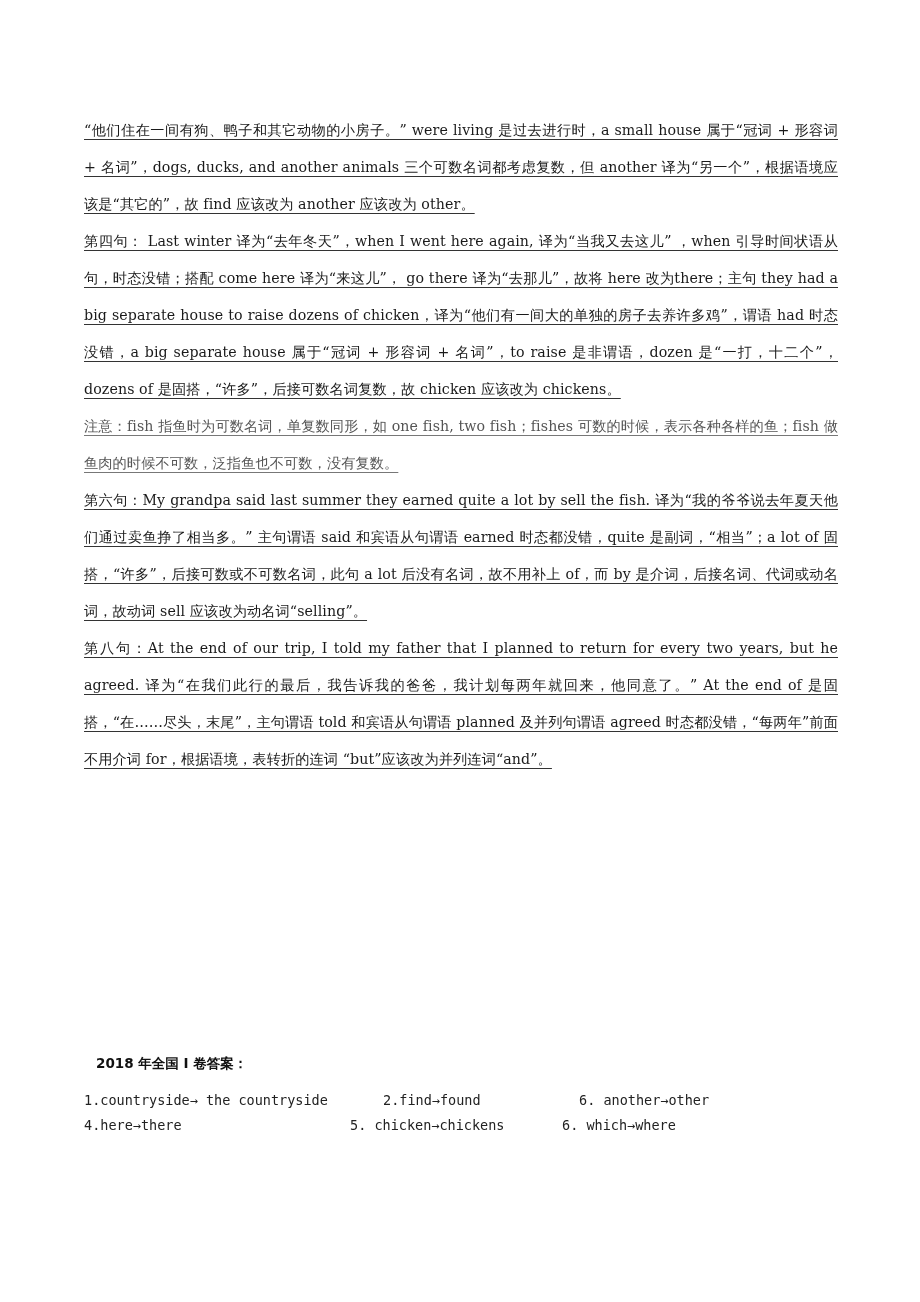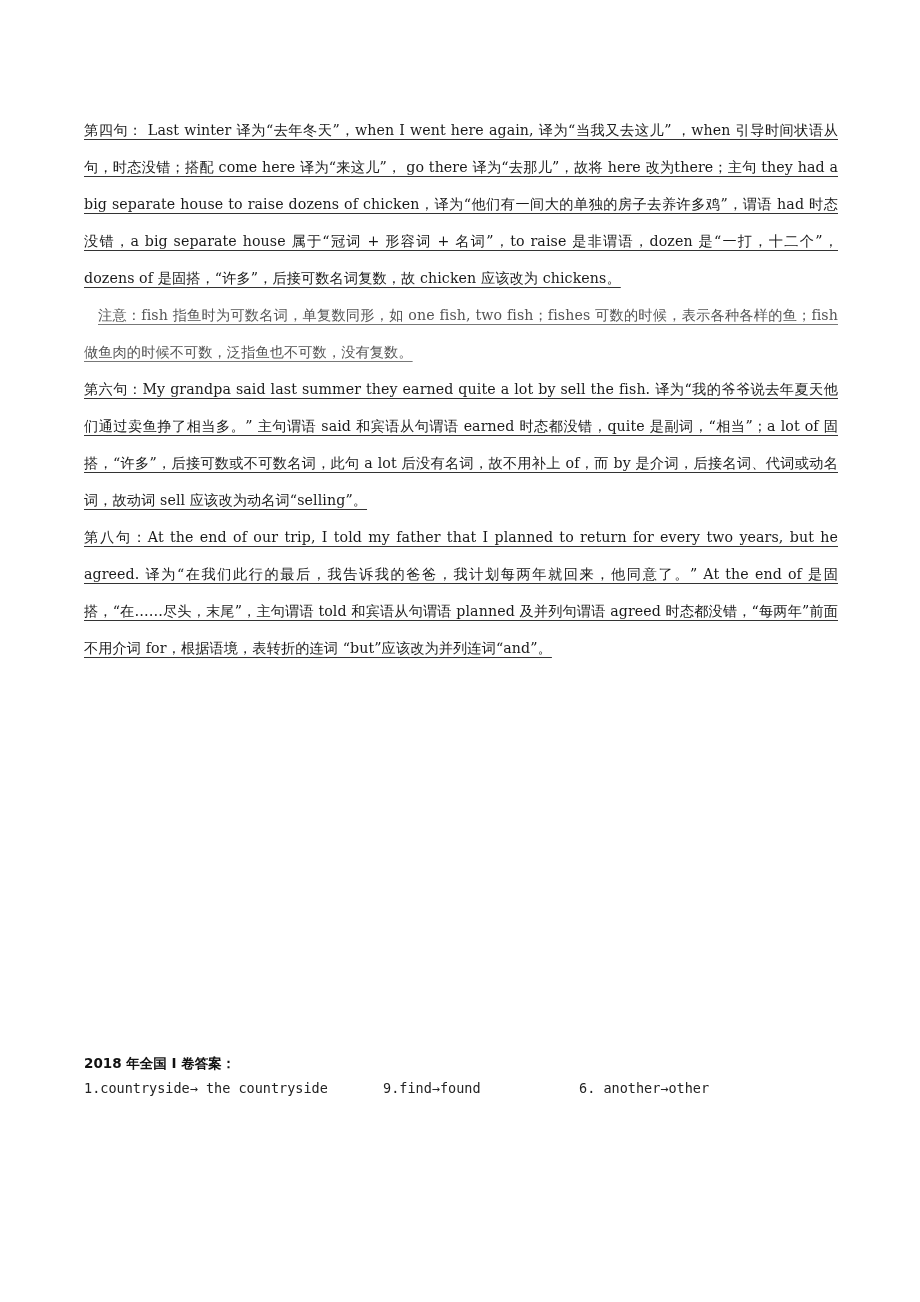--- a/index.html
+++ b/index.html
@@ -3,38 +3,44 @@
   <meta charset="utf-8">
   <style>
     html, body { margin: 0; padding: 0; background: #ffffff; }
     body { width: 920px; height: 1302px; position: relative; overflow: hidden;
            font-family: "DejaVu Serif", "Liberation Serif", serif; color: #1a1a1a; }
     .page { position: absolute; left: 84px; top: 112px; width: 754px; }
     .para { margin: 0; font-size: 14.2px; line-height: 37px; text-align: justify;
             text-align-last: left; letter-spacing: 0.1px; }
     .para .u { text-decoration: underline; text-decoration-color: #333; text-underline-offset: 4px; text-decoration-thickness: 1px; }
     .note { color: #555555; }
-    .note .u { text-decoration-color: #777; margin-left: 14px; }
+    .note .u { text-decoration-color: #777; }
     .answers { position: absolute; left: 84px; top: 1052px; width: 760px; }
     .ans-title { font-family: "DejaVu Sans", "Liberation Sans", sans-serif; font-weight: bold;
-                 font-size: 13.5px; line-height: 22px; margin: 0 0 2px 0; color: #111; }
+                 font-size: 13.5px; line-height: 22px; margin: 0 0 2px 12px; color: #111; }
     .ans-row { position: relative; height: 24.5px; font-size: 13.5px; line-height: 24px; color: #222;
                font-family: "DejaVu Sans Mono", "Liberation Mono", monospace; }
-    .ans-item { position: absolute; top: 0; white-space: nowrap; }
+    .ans-item { position: absolute; top: 12px; white-space: nowrap; }
   </style>
 </head>
 <body>
 
 <div class="page">
+  <p class="para"><span class="u">“他们住在一间有狗、鸭子和其它动物的小房子。” were living 是过去进行时，a small house 属于“冠词 + 形容词 + 名词”，dogs, ducks, and another animals 三个可数名词都考虑复数，但 another 译为“另一个”，根据语境应该是“其它的”，故 find 应该改为 another 应该改为 other。</span></p>
   <p class="para"><span class="u">第四句： Last winter 译为“去年冬天”，when I went here again, 译为“当我又去这儿” ，when 引导时间状语从句，时态没错；搭配 come here 译为“来这儿”， go there 译为“去那儿”，故将 here 改为there；主句 they had a big separate house to raise dozens of chicken，译为“他们有一间大的单独的房子去养许多鸡”，谓语 had 时态没错，a big separate house 属于“冠词 + 形容词 + 名词”，to raise 是非谓语，dozen 是“一打，十二个”，dozens of 是固搭，“许多”，后接可数名词复数，故 chicken 应该改为 chickens。</span></p>
   <p class="para note"><span class="u">注意：fish 指鱼时为可数名词，单复数同形，如 one fish, two fish；fishes 可数的时候，表示各种各样的鱼；fish 做鱼肉的时候不可数，泛指鱼也不可数，没有复数。</span></p>
   <p class="para"><span class="u">第六句：My grandpa said last summer they earned quite a lot by sell the fish. 译为“我的爷爷说去年夏天他们通过卖鱼挣了相当多。” 主句谓语 said 和宾语从句谓语 earned 时态都没错，quite 是副词，“相当”；a lot of 固搭，“许多”，后接可数或不可数名词，此句 a lot 后没有名词，故不用补上 of，而 by 是介词，后接名词、代词或动名词，故动词 sell 应该改为动名词“selling”。</span></p>
   <p class="para"><span class="u">第八句：At the end of our trip, I told my father that I planned to return for every two years, but he agreed. 译为“在我们此行的最后，我告诉我的爸爸，我计划每两年就回来，他同意了。” At the end of 是固搭，“在……尽头，末尾”，主句谓语 told 和宾语从句谓语 planned 及并列句谓语 agreed 时态都没错，“每两年”前面不用介词 for，根据语境，表转折的连词 “but”应该改为并列连词“and”。</span></p>
 </div>
 
 <div class="answers">
   <p class="ans-title">2018 年全国 I 卷答案：</p>
   <div class="ans-row">
     <span class="ans-item" style="left:0px">1.countryside→ the countryside</span>
-    <span class="ans-item" style="left:299px">9.find→found</span>
+    <span class="ans-item" style="left:299px">2.find→found</span>
     <span class="ans-item" style="left:495px">6. another→other</span>
+  </div>
+  <div class="ans-row">
+    <span class="ans-item" style="left:0px">4.here→there</span>
+    <span class="ans-item" style="left:266px">5. chicken→chickens</span>
+    <span class="ans-item" style="left:478px">6. which→where</span>
   </div>
 </div>
 
 </body></html>

